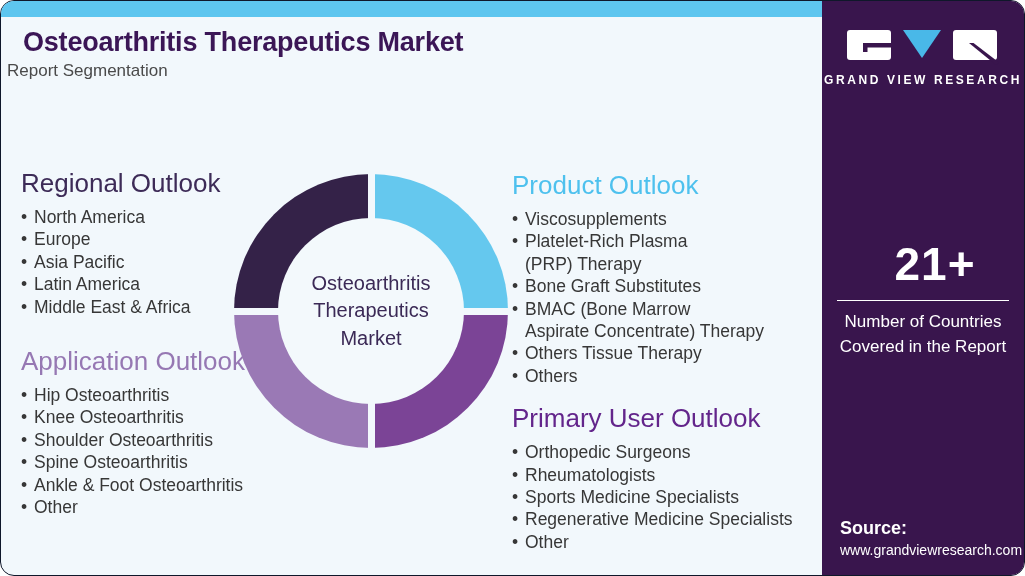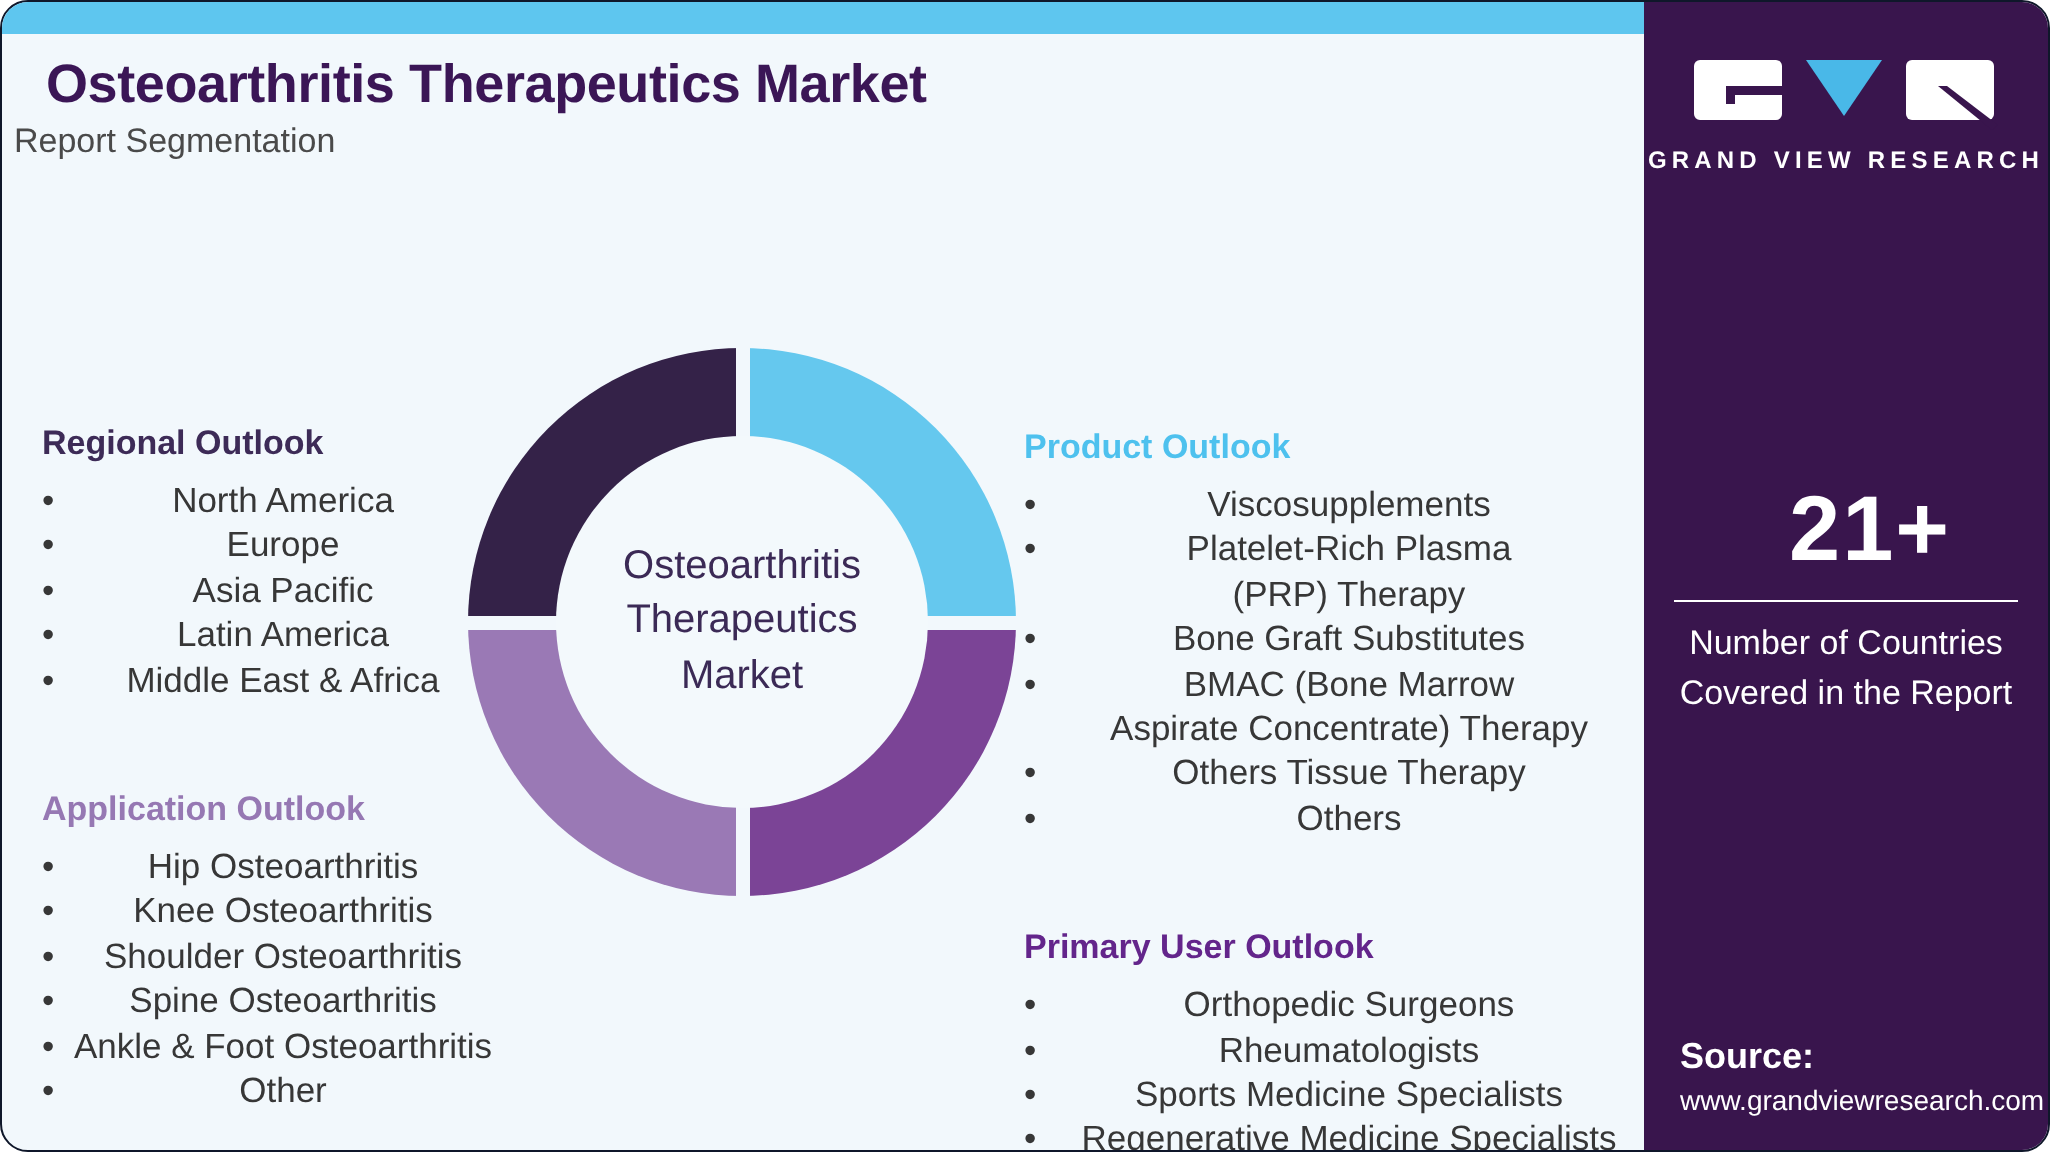--- a/index.html
+++ b/index.html
@@ -40,39 +40,37 @@
   }
 
   
   .col-left  { position: absolute; left: 20px;  top: 167px; width: 228px; }
   .col-right { position: absolute; left: 511px; top: 169px; width: 312px; }
 
   .section + .section { margin-top: 28px; }
   .col-right .section + .section { margin-top: 16px; }
 
   .section-title {
-    font-size: 17px;
-    font-weight: 700;
+    font-size: 26px;
+    font-weight: 400;
     margin-bottom: 7px;
-    margin-top: 44px;
   }
   .section-title.regional     { color: #3d2b57; }
   .section-title.application  { color: #9678b3; }
   .section-title.product      { color: #4ec1ee; }
   .section-title.primary-user { color: #63258b; }
 
   .section ul { list-style: none; }
   .section li {
     position: relative;
     padding-left: 13px;
     font-size: 17.5px;
     line-height: 22.4px;
     color: #373737;
     white-space: pre-line;
-    text-align: center;
   }
   .section li::before {
     content: "\2022";
     position: absolute;
     left: 0;
     color: #373737;
   }
 
   
   .donut {

